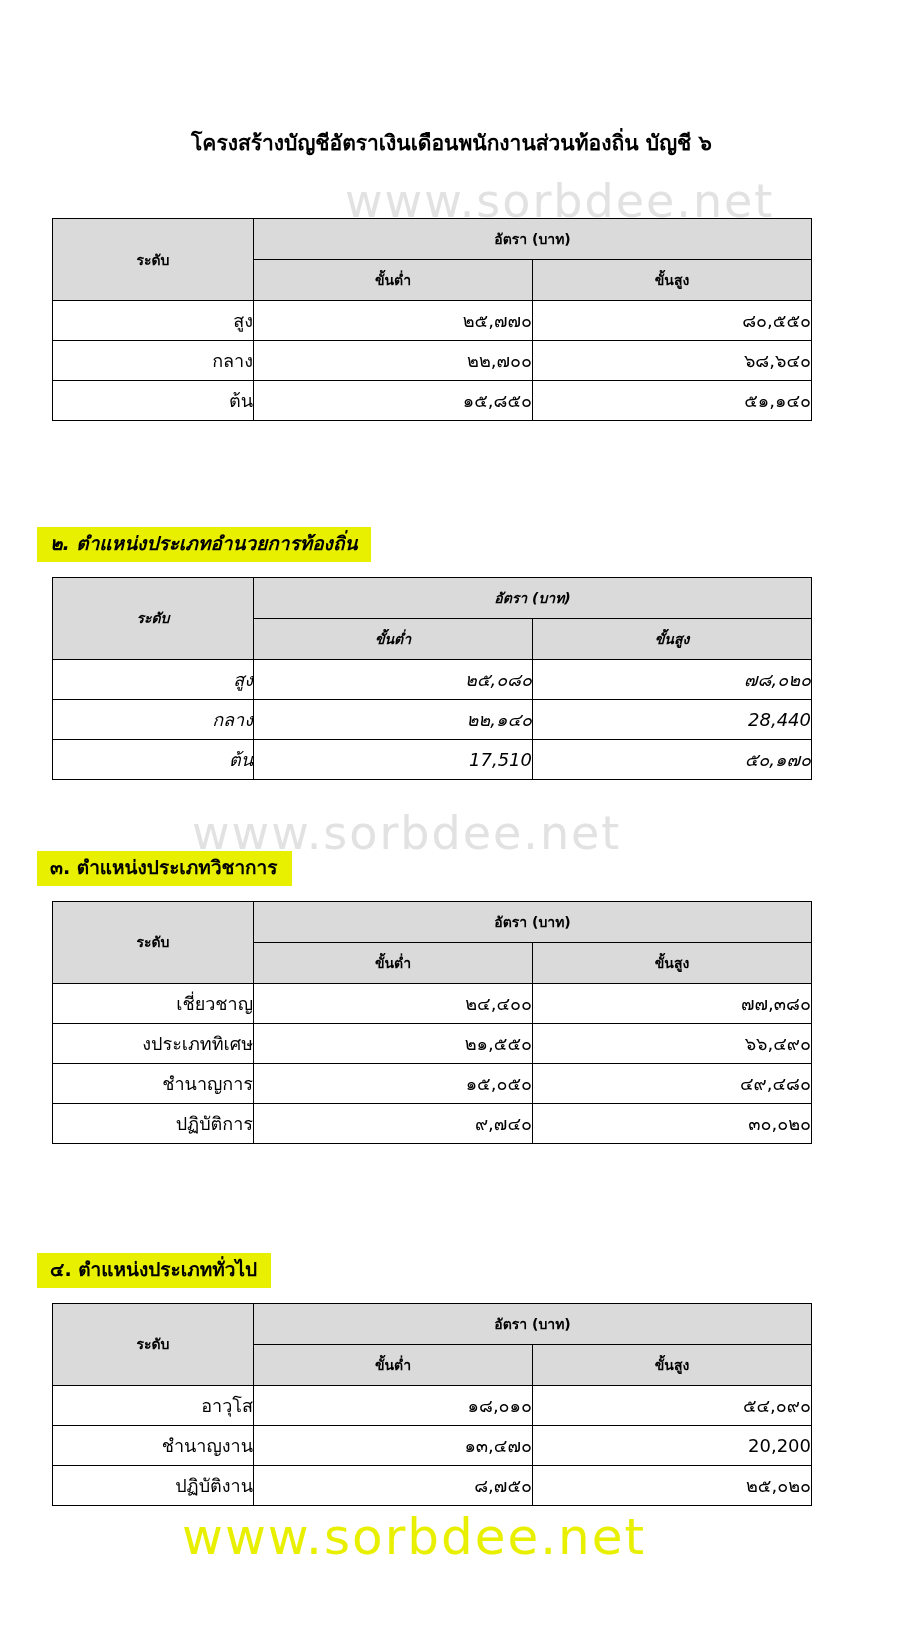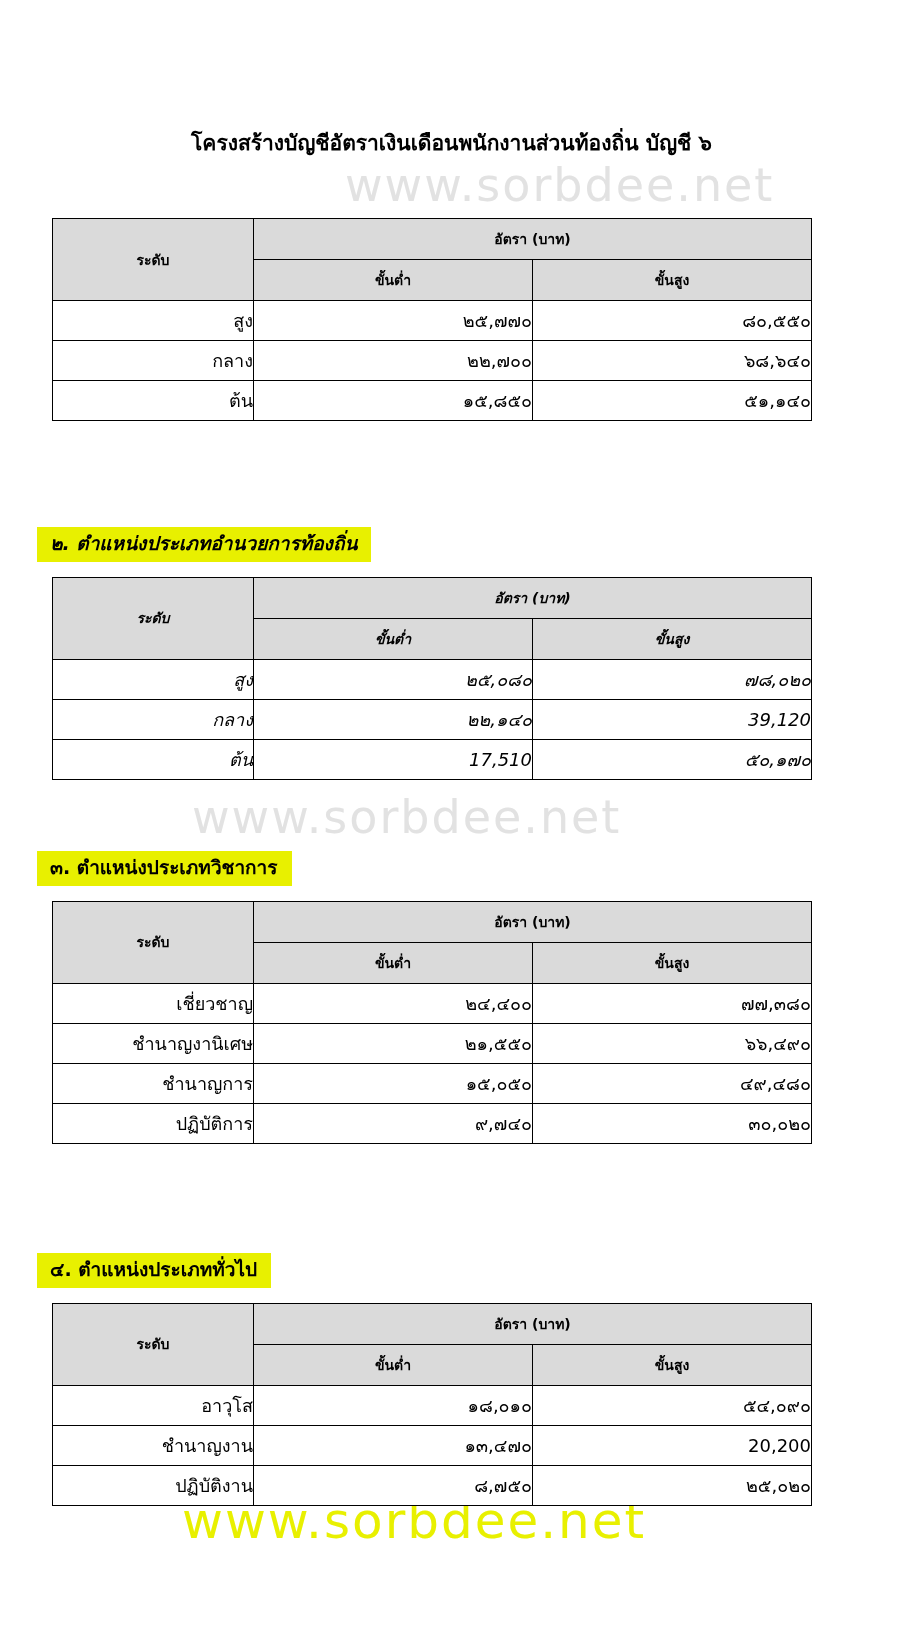--- a/index.html
+++ b/index.html
@@ -26,20 +26,21 @@
   
   .watermark {
     position: absolute;
     font-family: "DejaVu Sans", "Liberation Sans", sans-serif;
     font-weight: 400;
     letter-spacing: 2px;
     white-space: nowrap;
     user-select: none;
     pointer-events: none;
     z-index: 3;
+    margin-top: 16px;
   }
   .wm-grey {
     color: #e2e2e2;
     font-size: 46px;
   }
   .wm-1 { top: 158px; left: 345px; }
   .wm-2 { top: 790px; left: 192px; }
   .wm-yellow {
     top: 1492px;
     left: 182px;
@@ -178,21 +179,21 @@
       </thead>
       <tbody>
         <tr>
           <td class="cell-level">สูง</td>
           <td class="cell-num">๒๕,๐๘๐</td>
           <td class="cell-num">๗๘,๐๒๐</td>
         </tr>
         <tr>
           <td class="cell-level">กลาง</td>
           <td class="cell-num">๒๒,๑๔๐</td>
-          <td class="cell-num">39,120</td>
+          <td class="cell-num">28,440</td>
         </tr>
         <tr>
           <td class="cell-level">ต้น</td>
           <td class="cell-num">17,510</td>
           <td class="cell-num">๕๐,๑๗๐</td>
         </tr>
       </tbody>
     </table>
   </div>
 
@@ -209,21 +210,21 @@
           <th class="col-sub">ขั้นสูง</th>
         </tr>
       </thead>
       <tbody>
         <tr>
           <td class="cell-level">เชี่ยวชาญ</td>
           <td class="cell-num">๒๔,๔๐๐</td>
           <td class="cell-num">๗๗,๓๘๐</td>
         </tr>
         <tr>
-          <td class="cell-level">ชำนาญงานิเศษ</td>
+          <td class="cell-level">งประเภททิเศษ</td>
           <td class="cell-num">๒๑,๕๕๐</td>
           <td class="cell-num">๖๖,๔๙๐</td>
         </tr>
         <tr>
           <td class="cell-level">ชำนาญการ</td>
           <td class="cell-num">๑๕,๐๕๐</td>
           <td class="cell-num">๔๙,๔๘๐</td>
         </tr>
         <tr>
           <td class="cell-level">ปฏิบัติการ</td>

